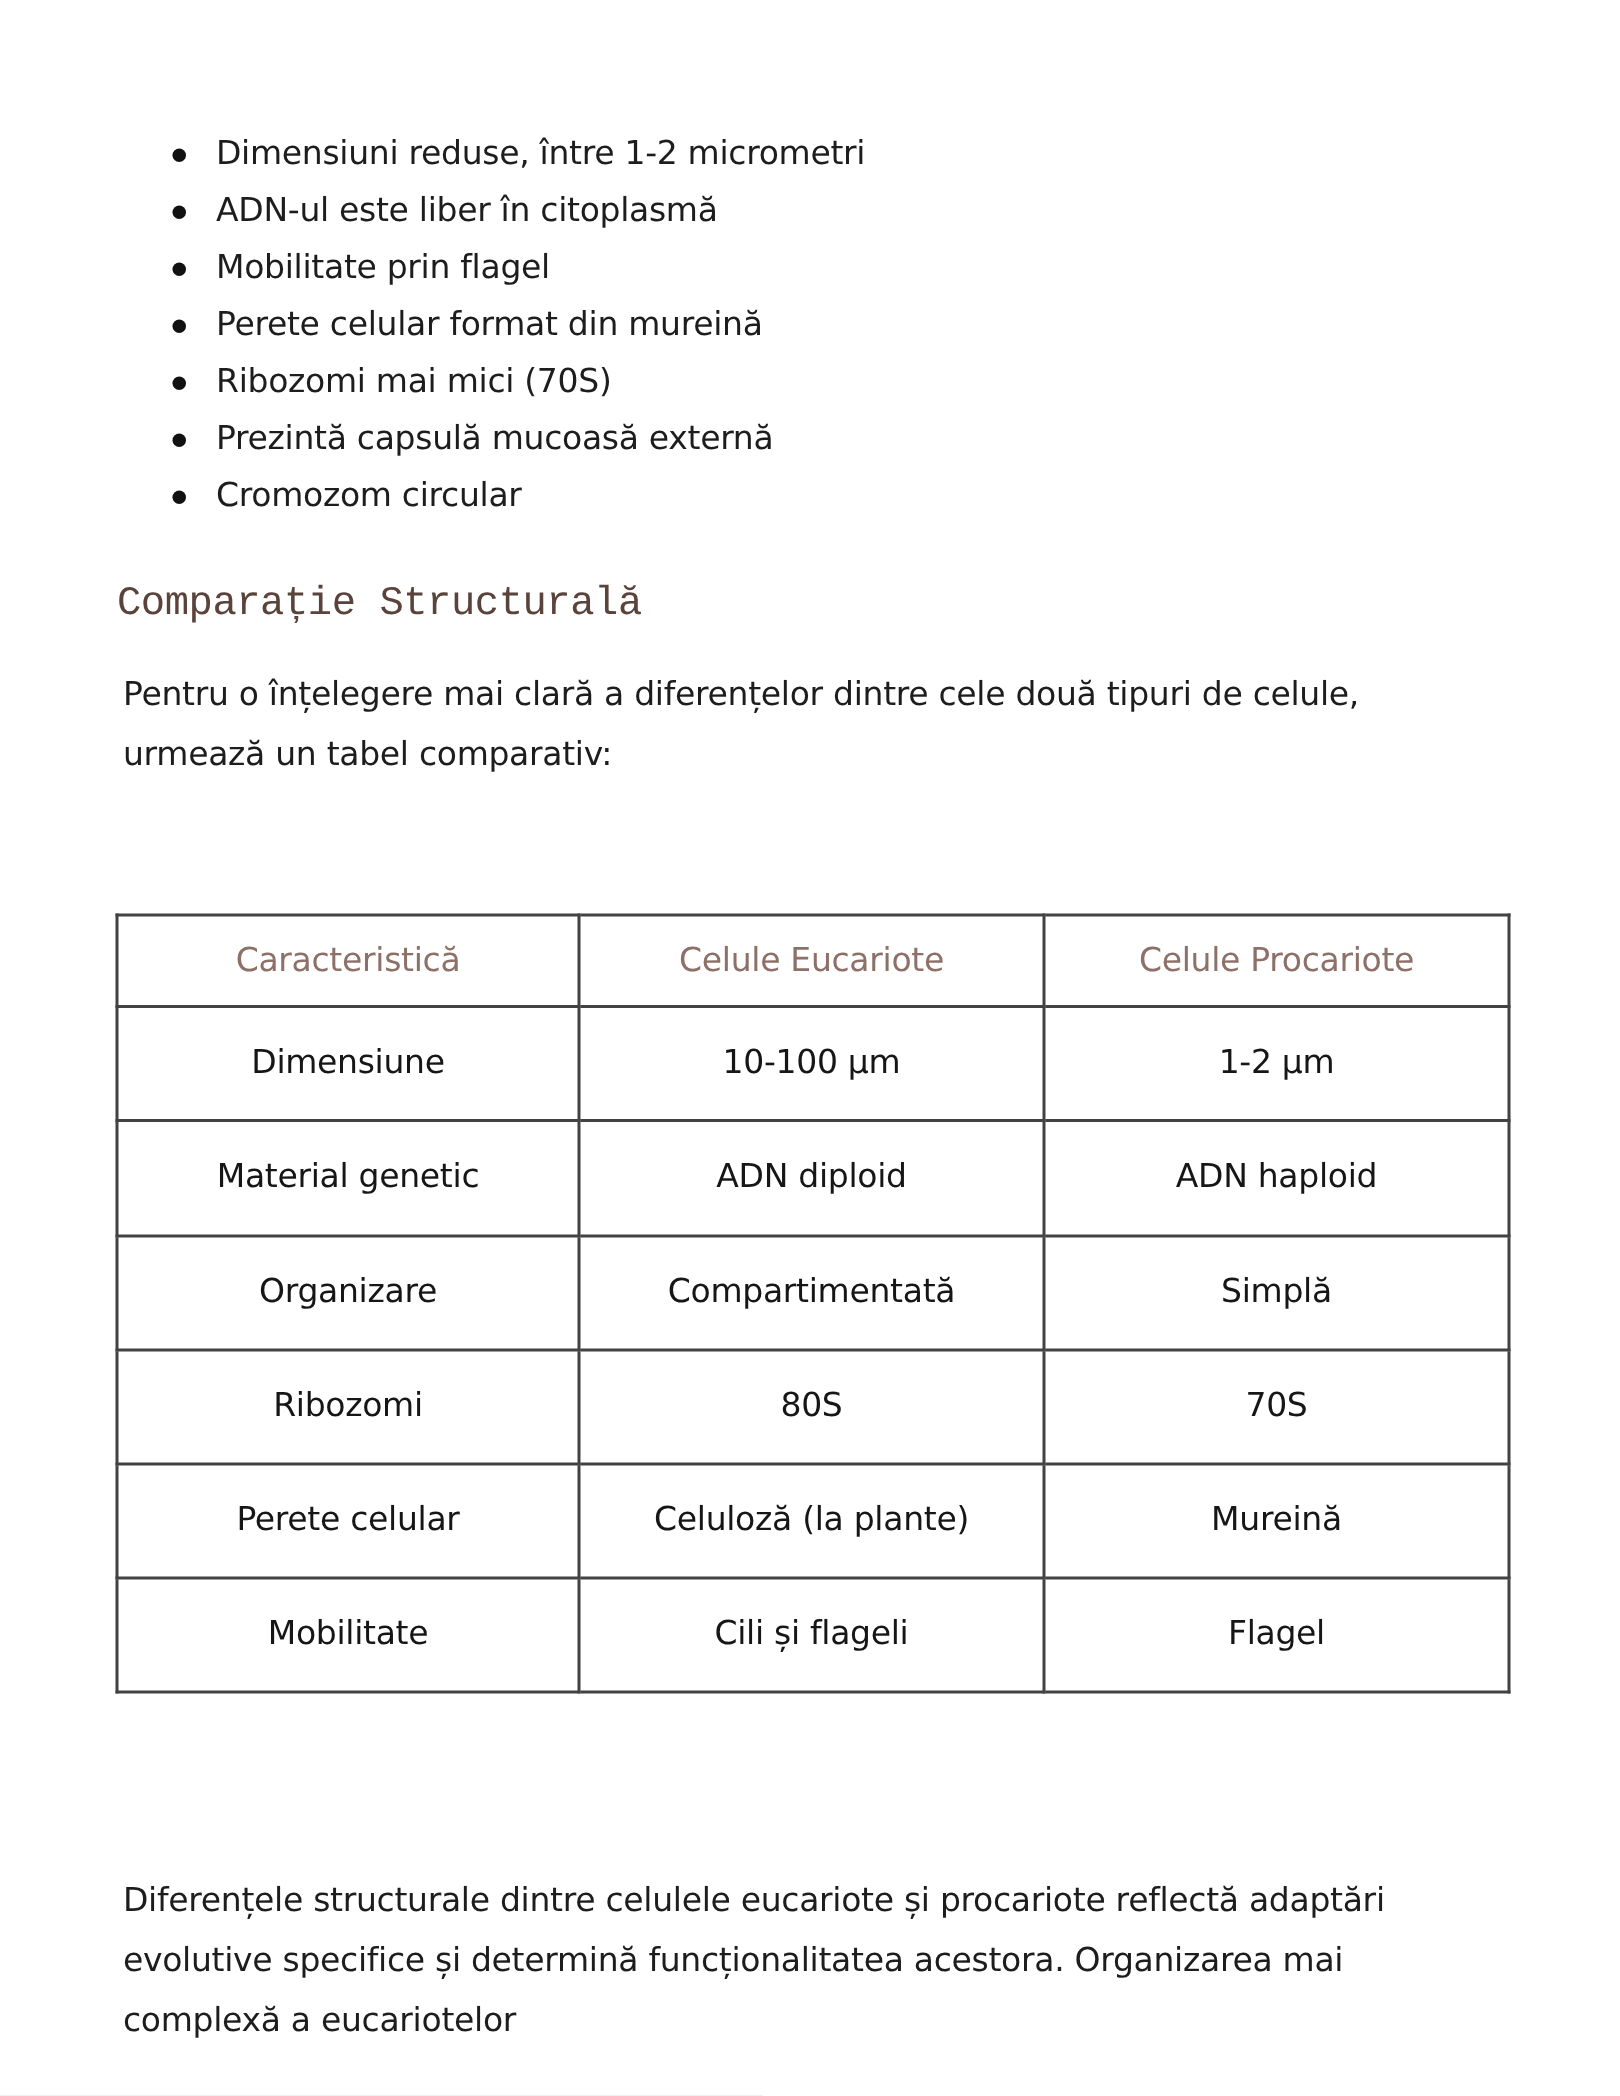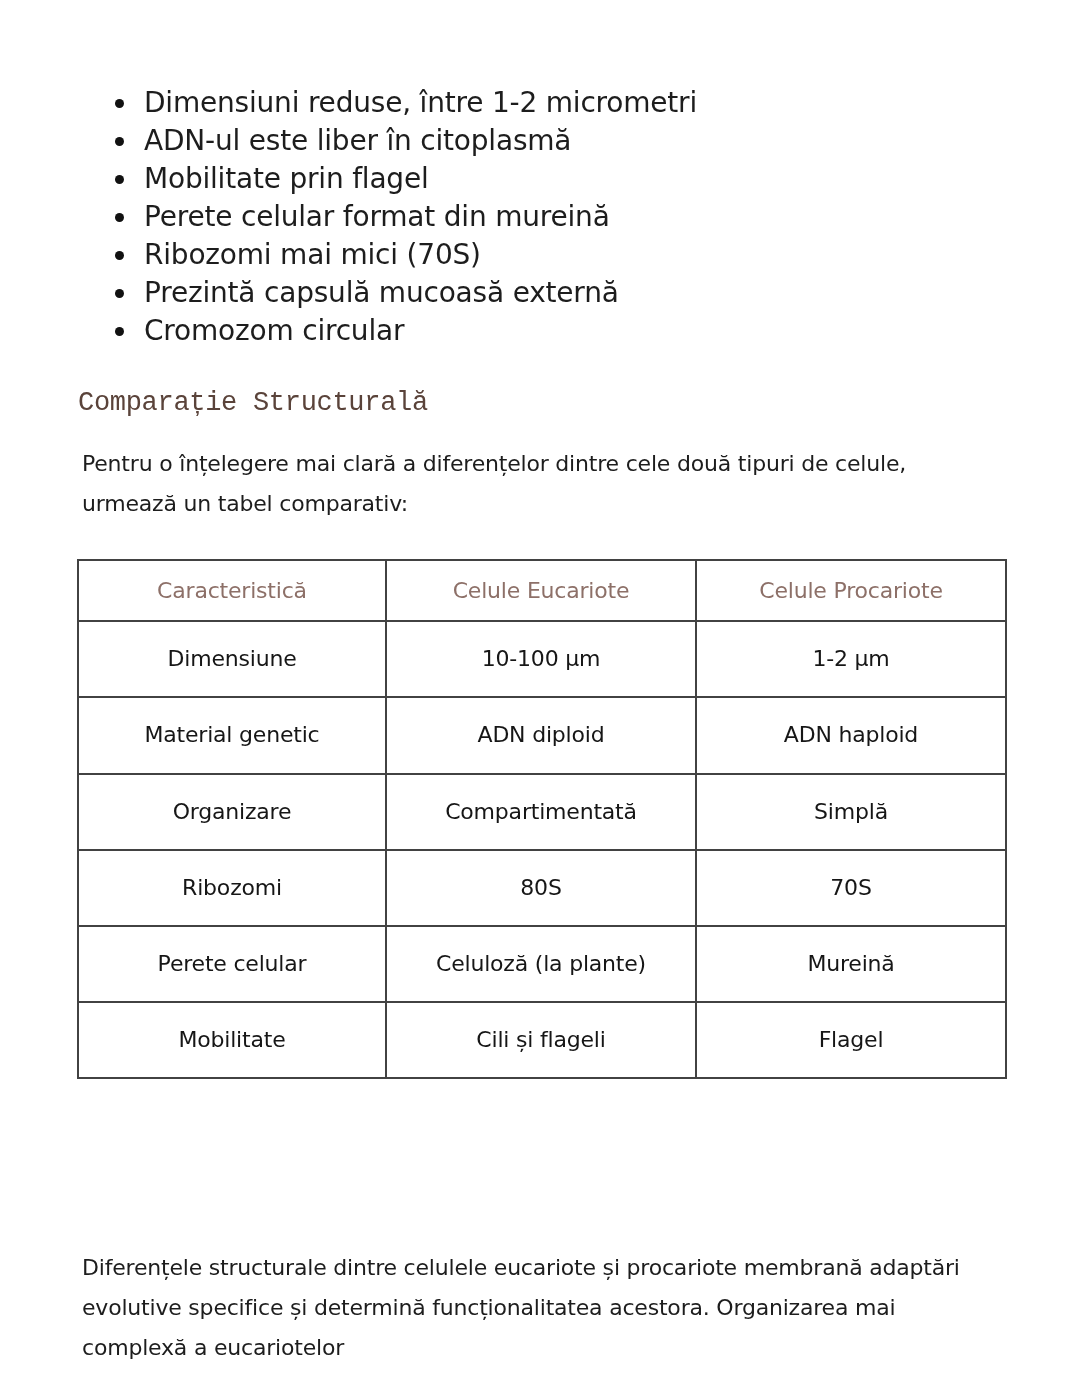--- a/index.html
+++ b/index.html
@@ -15,21 +15,21 @@
 
   
   .bullet-list {
     position:absolute; top:84px; left:112px;
     margin:0; padding:0; list-style:none;
   }
   .bullet-list li {
     position:relative;
     padding-left:32px;
     height:38px; line-height:38px;
-    font-size:28px; letter-spacing:-0.2px;
+    font-size:22px; letter-spacing:-0.2px;
     white-space:nowrap;
   }
   .bullet-list li::before {
     content:"";
     position:absolute; left:3px; top:15px;
     width:9px; height:9px; border-radius:50%;
     background:#111;
   }
 
   
@@ -51,21 +51,21 @@
     margin:4px;
     font-size:22px; line-height:40px;
     letter-spacing:-0.2px;
     color:#1d1d1d;
   }
   .para-intro { top:440px; width:908px; }
   .para-importance { top:1244px; width:918px; }
 
   
   .cmp-table {
-    position:absolute; top:559px; left:77px;
+    position:absolute; top:609px; left:77px;
     width:928px; height:520px;
     border-collapse:collapse; table-layout:fixed;padding-left:31px;
   }
   .cmp-table th, .cmp-table td {
     border:2px solid #424242;
     text-align:center; vertical-align:middle;
     font-size:22px; font-weight:400;
     letter-spacing:-0.2px;
     padding:0 14px;
     line-height:38px;
@@ -134,15 +134,15 @@
       </tr>
       <tr class="row-std">
         <td>Mobilitate</td>
         <td>Cili și flageli</td>
         <td>Flagel</td>
       </tr>
     </tbody>
   </table>
 
 
-  <p class="para para-importance">Diferențele structurale dintre celulele eucariote și procariote membrană adaptări evolutive specifice și determină funcționalitatea acestora. Organizarea mai complexă a eucariotelor</p>
+  <p class="para para-importance">Diferențele structurale dintre celulele eucariote și procariote reflectă adaptări evolutive specifice și determină funcționalitatea acestora. Organizarea mai complexă a eucariotelor</p>
 
 </div>
 
 </body></html>

